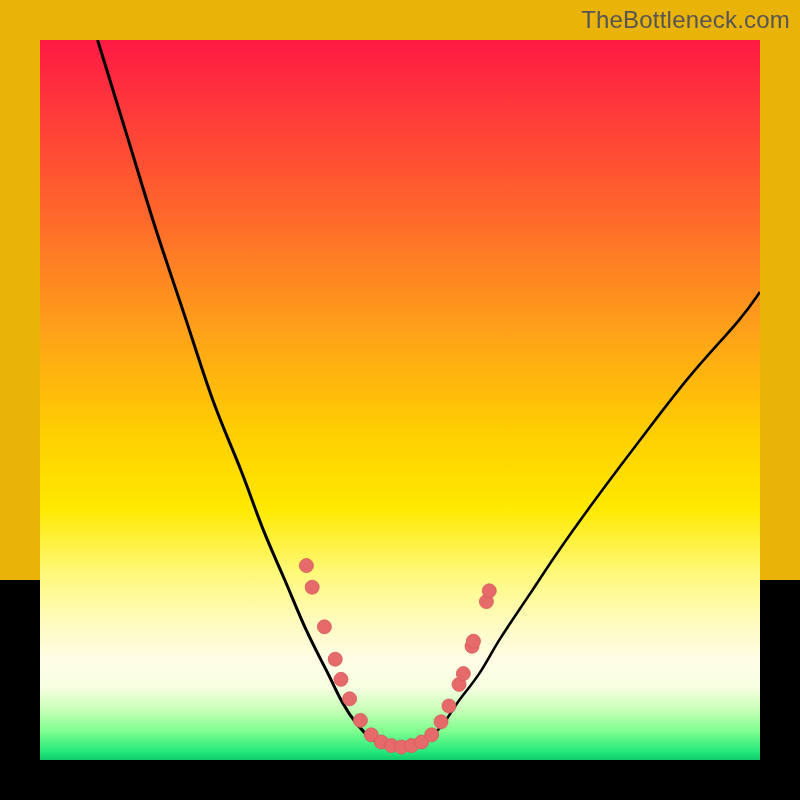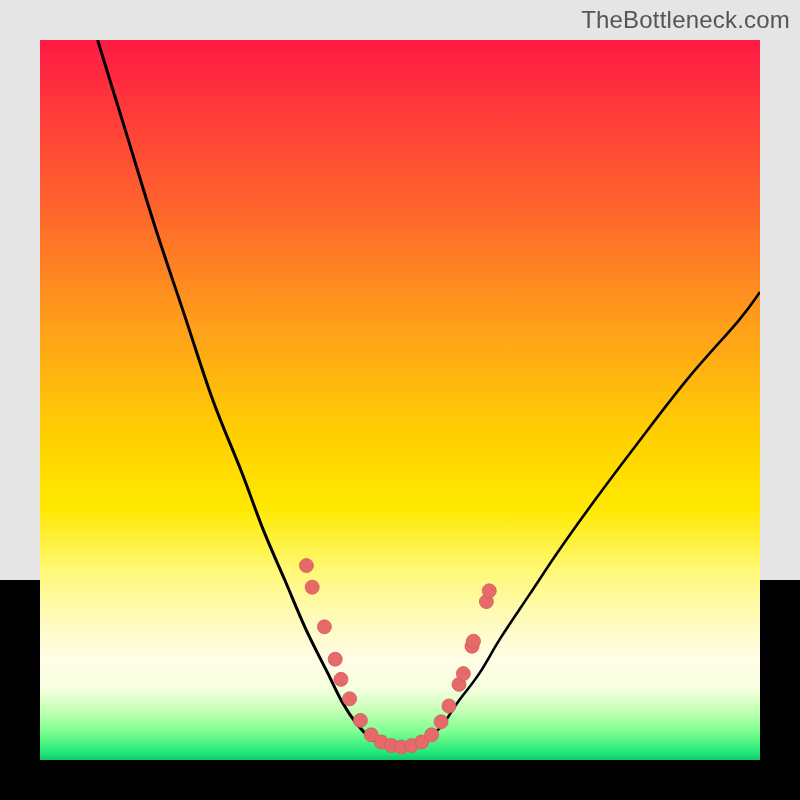--- a/index.html
+++ b/index.html
@@ -1,21 +1,21 @@
 <!DOCTYPE html>
 <html><head>
 <meta charset="utf-8">
 <style>
   * { margin: 0; padding: 0; box-sizing: border-box; }
   html, body { width: 800px; height: 800px; overflow: hidden; background: #000; }
   .chart-wrap {
     position: relative;
     width: 800px;
     height: 580px;
-    background: #e5e5e5;
+    background: #eab308;
     padding-left: 16px;
   }
   .watermark {
     position: absolute;
     top: 6px;
     right: 10px;
     color: #555;
     font-family: Arial, Helvetica, sans-serif;
     font-size: 24px;
     font-weight: 500;

